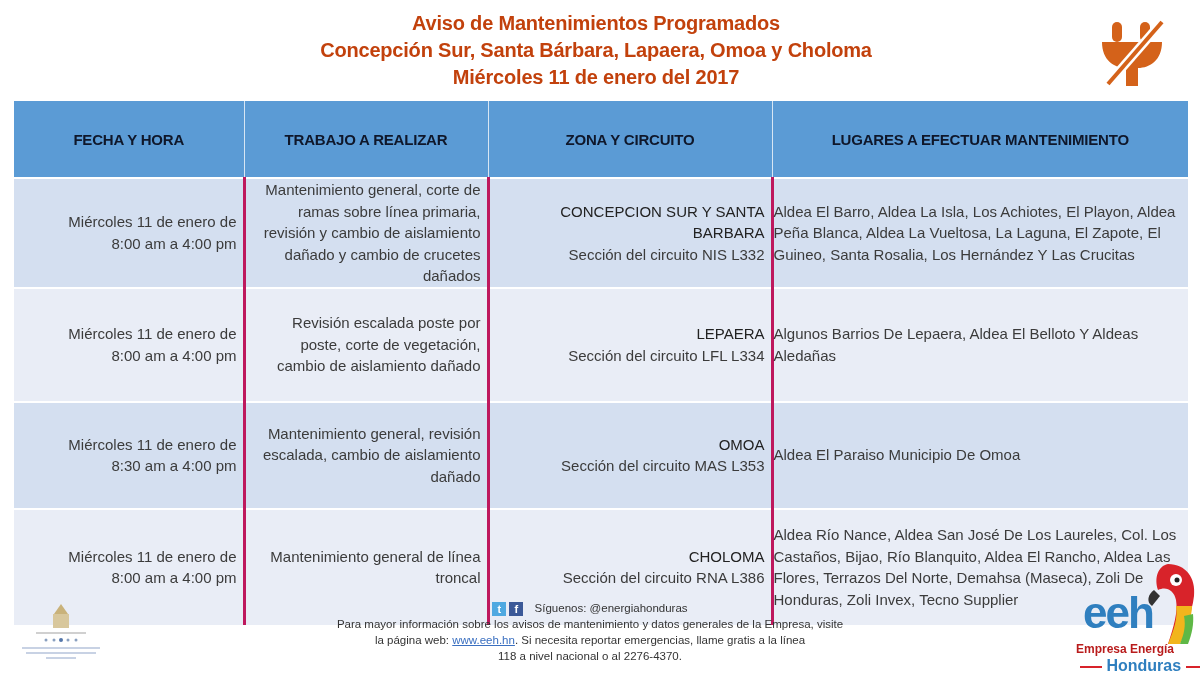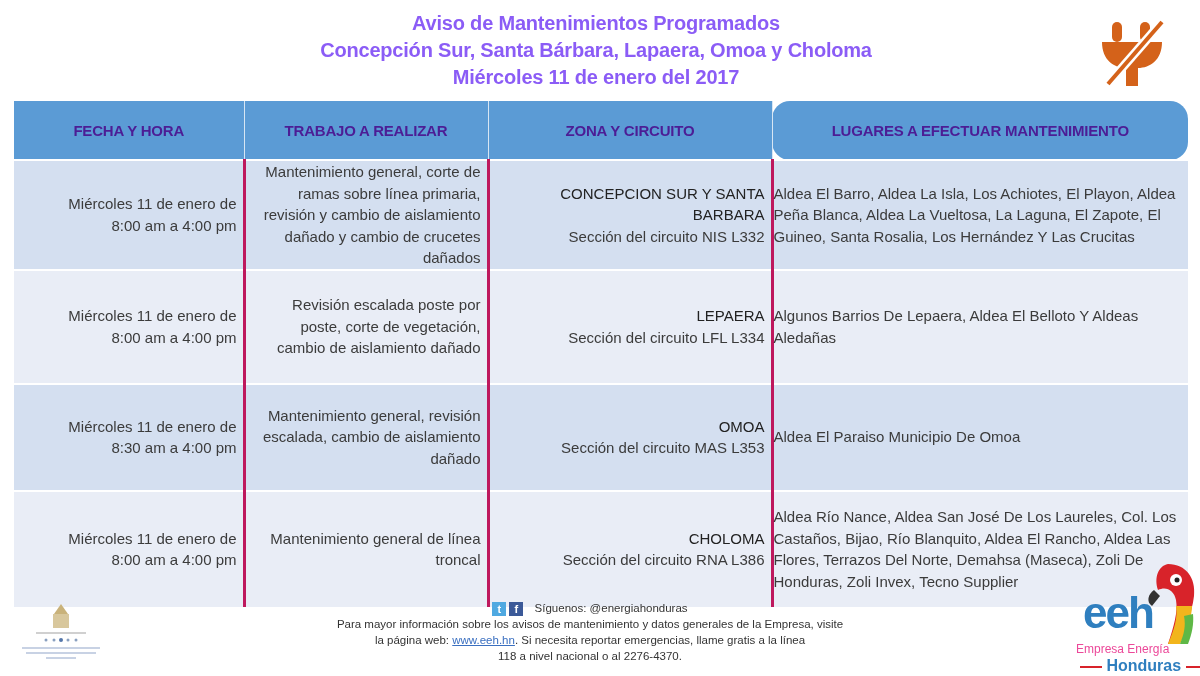--- a/index.html
+++ b/index.html
@@ -1,41 +1,41 @@
 <!DOCTYPE html>
 <html><head>
 <meta charset="utf-8">
 <style>
   html, body { margin:0; padding:0; }
   body { width:1200px; height:676px; background:#ffffff; position:relative; overflow:hidden;
          font-family:"Liberation Sans", sans-serif; }
-  .title-block { position:absolute; left:0; top:10px; width:1192px; text-align:center; color:#8b5cf6; }
+  .title-block { position:absolute; left:0; top:10px; width:1192px; text-align:center; color:#c2410c; }
   .title-line { font-size:20px; font-weight:bold; line-height:27px; letter-spacing:-0.2px; }
   .unplug-logo { position:absolute; left:1098px; top:16px; width:72px; height:72px; }
   .tbl { position:absolute; left:14px; top:101px; width:1174px; border-collapse:collapse; table-layout:fixed; }
-  .tbl th { background:#5b9bd5; color:#4c1d95; font-size:15px; font-weight:bold; height:42px;
-            border-right:1px solid #d7e6f4; text-align:center; padding:8px; letter-spacing:-0.2px; }
-  .tbl th:last-child { border-right:none;border-radius:18px; }
+  .tbl th { background:#5b9bd5; color:#0f172a; font-size:15px; font-weight:bold; height:42px;
+            border-right:1px solid #d7e6f4; text-align:center; padding:17px; letter-spacing:-0.2px; }
+  .tbl th:last-child { border-right:none; }
   .tbl td { color:#3b3b3b; font-size:15px; line-height:21.5px; text-align:right;
             border-right:3px solid #be185d; padding:0 6px; vertical-align:middle; }
   .tbl td:last-child { border-right:none; text-align:left; padding-left:0; padding-right:8px; }
   .tbl tr.odd td { background:#d4dff0; }
   .tbl tr.even td { background:#e9edf6; }
   .tbl tr.sep td { border-top:2px solid #ffffff; }
   .zone-name { font-weight:normal; color:#222; display:block; }
   .footer { position:absolute; left:260px; top:600px; width:660px; text-align:center; color:#333; font-size:11.5px; line-height:16px; }
   .social { display:inline-flex; gap:3px; vertical-align:middle; margin-right:8px; }
   .social span { display:inline-block; width:14px; height:14px; color:#fff; font-size:11px; font-weight:bold; line-height:14px; text-align:center; }
   .tw { background:#4fa9e1; }
   .fb { background:#3b5998; }
   .link { color:#3a6fc0; text-decoration:underline; }
   .gov-logo { position:absolute; left:16px; top:600px; width:90px; height:68px; }
   .eeh-logo { position:absolute; left:1068px; top:560px; width:130px; height:112px; }
   .eeh-text { position:absolute; left:15px; top:28px; font-size:44px; font-weight:bold; color:#2f7fbf; letter-spacing:-2px; }
-  .eeh-sub { position:absolute; left:8px; top:82px; font-size:12px; font-weight:normal; color:#ec4899; white-space:nowrap; }
+  .eeh-sub { position:absolute; left:8px; top:82px; font-size:12px; font-weight:bold; color:#b91c1c; white-space:nowrap; }
   .eeh-sub2 { position:absolute; left:12px; top:97px; font-size:16px; font-weight:bold; color:#2f7fbf; white-space:nowrap; }
 </style>
 </head>
 <body>
 
 <div class="title-block">
   <div class="title-line">Aviso de Mantenimientos Programados</div>
   <div class="title-line">Concepción Sur, Santa Bárbara, Lapaera, Omoa y Choloma</div>
   <div class="title-line">Miércoles 11 de enero del 2017</div>
 </div>

